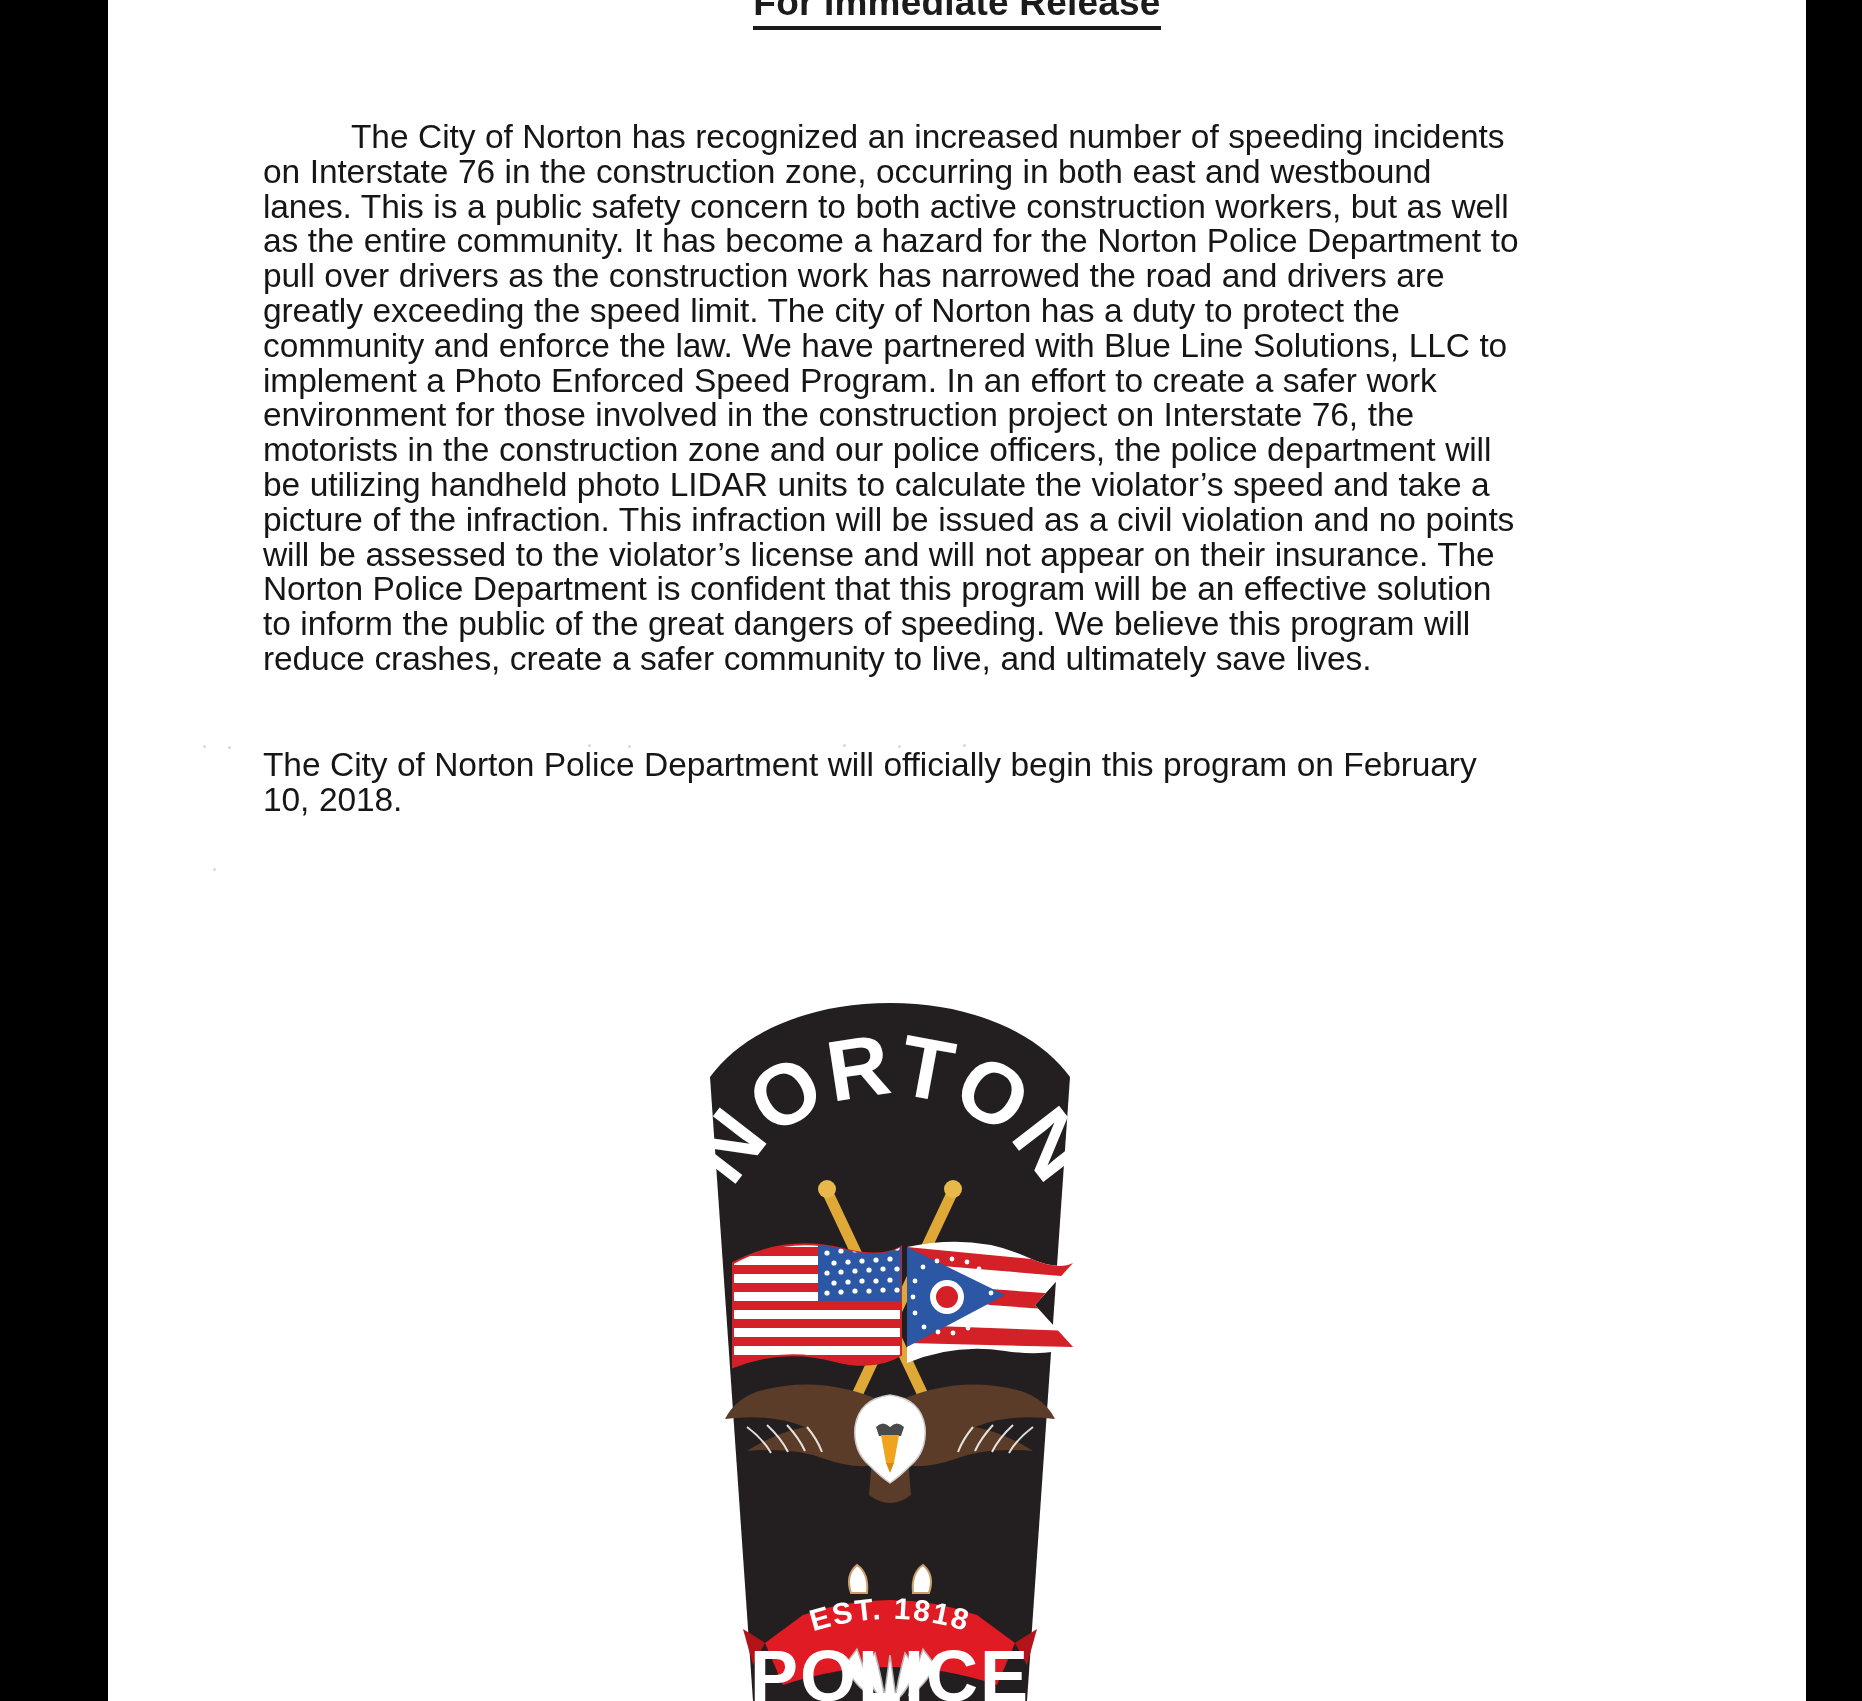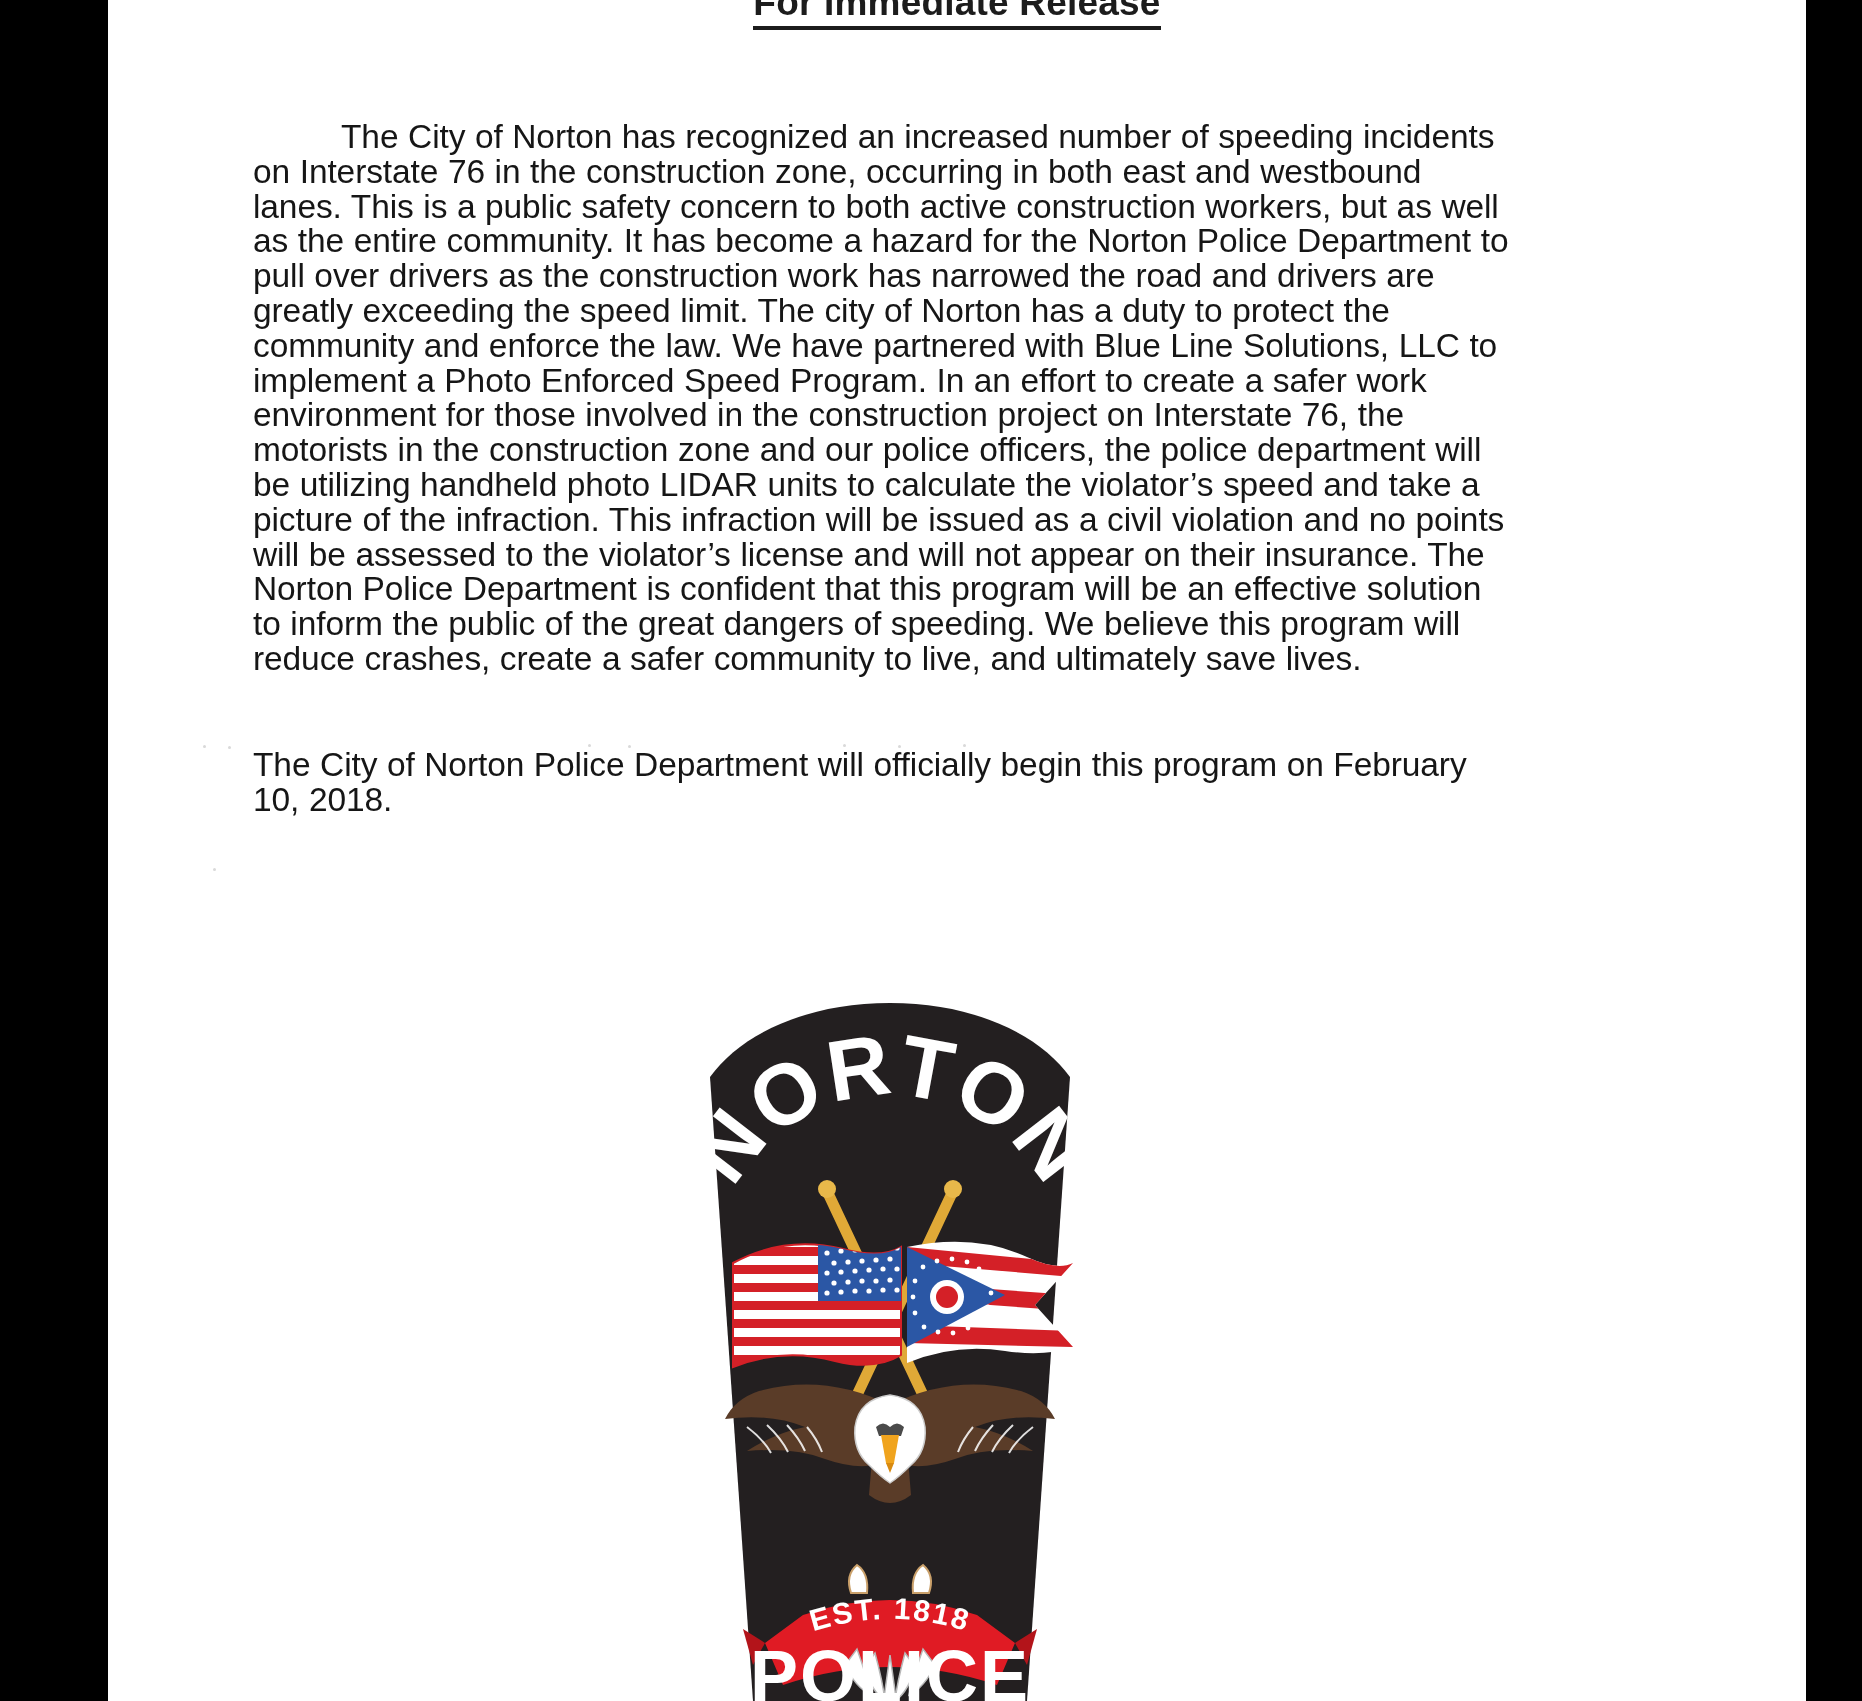--- a/index.html
+++ b/index.html
@@ -31,21 +31,21 @@
     font-weight:bold;
     color:#1c1c1c;
     letter-spacing:0.2px;
   }
   #doc-title span.u {
     border-bottom:4px solid #1c1c1c;
     padding-bottom:3px;
   }
   .body-block {
     position:absolute;
-    left:145px;
+    left:155px;
     width:1265px;
     font-size:33.5px;
     line-height:34.8px;
     color:#161616;
     text-align:left;
     letter-spacing:-0.1px;
     word-spacing:0.4px;
   }
   #para-main { top:120px; }
   #para-main .indent { display:inline-block; width:88px; }

